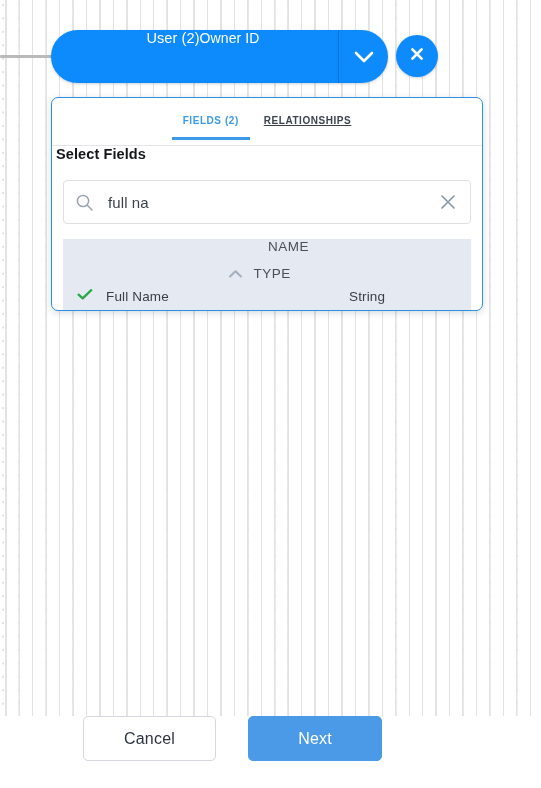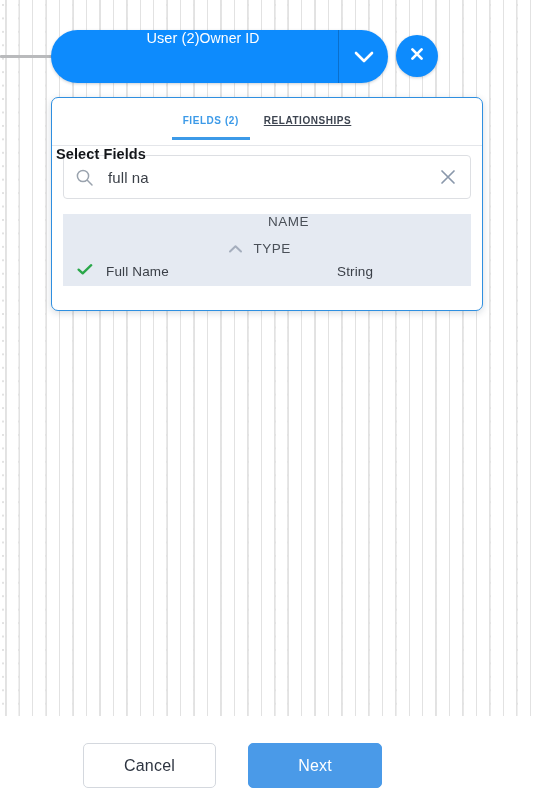--- a/index.html
+++ b/index.html
@@ -158,21 +158,21 @@
     bottom: -1px;
     height: 3px;
     background: #3c9ae8;
   }
 
   .panel-body {
     padding: 0 11px;
   }
 
   .search-wrap {
-    margin-top: 9px;
+    margin-top: 34px;
     height: 44px;
     border: 1px solid #dddfe3;
     border-radius: 4px;
     background: #ffffff;
     display: flex;
     align-items: center;
     padding: 0 12px 0 11px;
     box-sizing: border-box;
   }
   .search-icon { flex: 0 0 auto; display: block; margin-right: 14px; }
@@ -212,21 +212,21 @@
     font-size: 13.5px;
     color: #4a5058;
     letter-spacing: 0.5px;
   }
   .sort-caret { display: block; margin-right: 11px; }
 
   .results-row {
     display: flex;
     align-items: center;
     height: 30px;
-    padding: 0 12px 0 14px;
+    padding: 0 0 0 14px;
   }
   .row-check { width: 29px; display: flex; align-items: center; }
   .row-name {
     flex: 1;
     font-size: 13.5px;
     color: #3a3f47;
     letter-spacing: 0.15px;
   }
   .row-type {
     width: 122px;
@@ -249,21 +249,21 @@
 
   
   .footer {
     position: absolute;
     left: 0;
     top: 716px;
     width: 541px;
     height: 72px;
     background: #ffffff;
     display: flex;
-    align-items: flex-end;
+    align-items: flex-start;
     padding-left: 83px;
     gap: 15px;
     box-sizing: border-box;
   }
   .btn {
     height: 45px;
     border-radius: 5px;
     font-size: 16px;
     display: flex;
     align-items: center;

